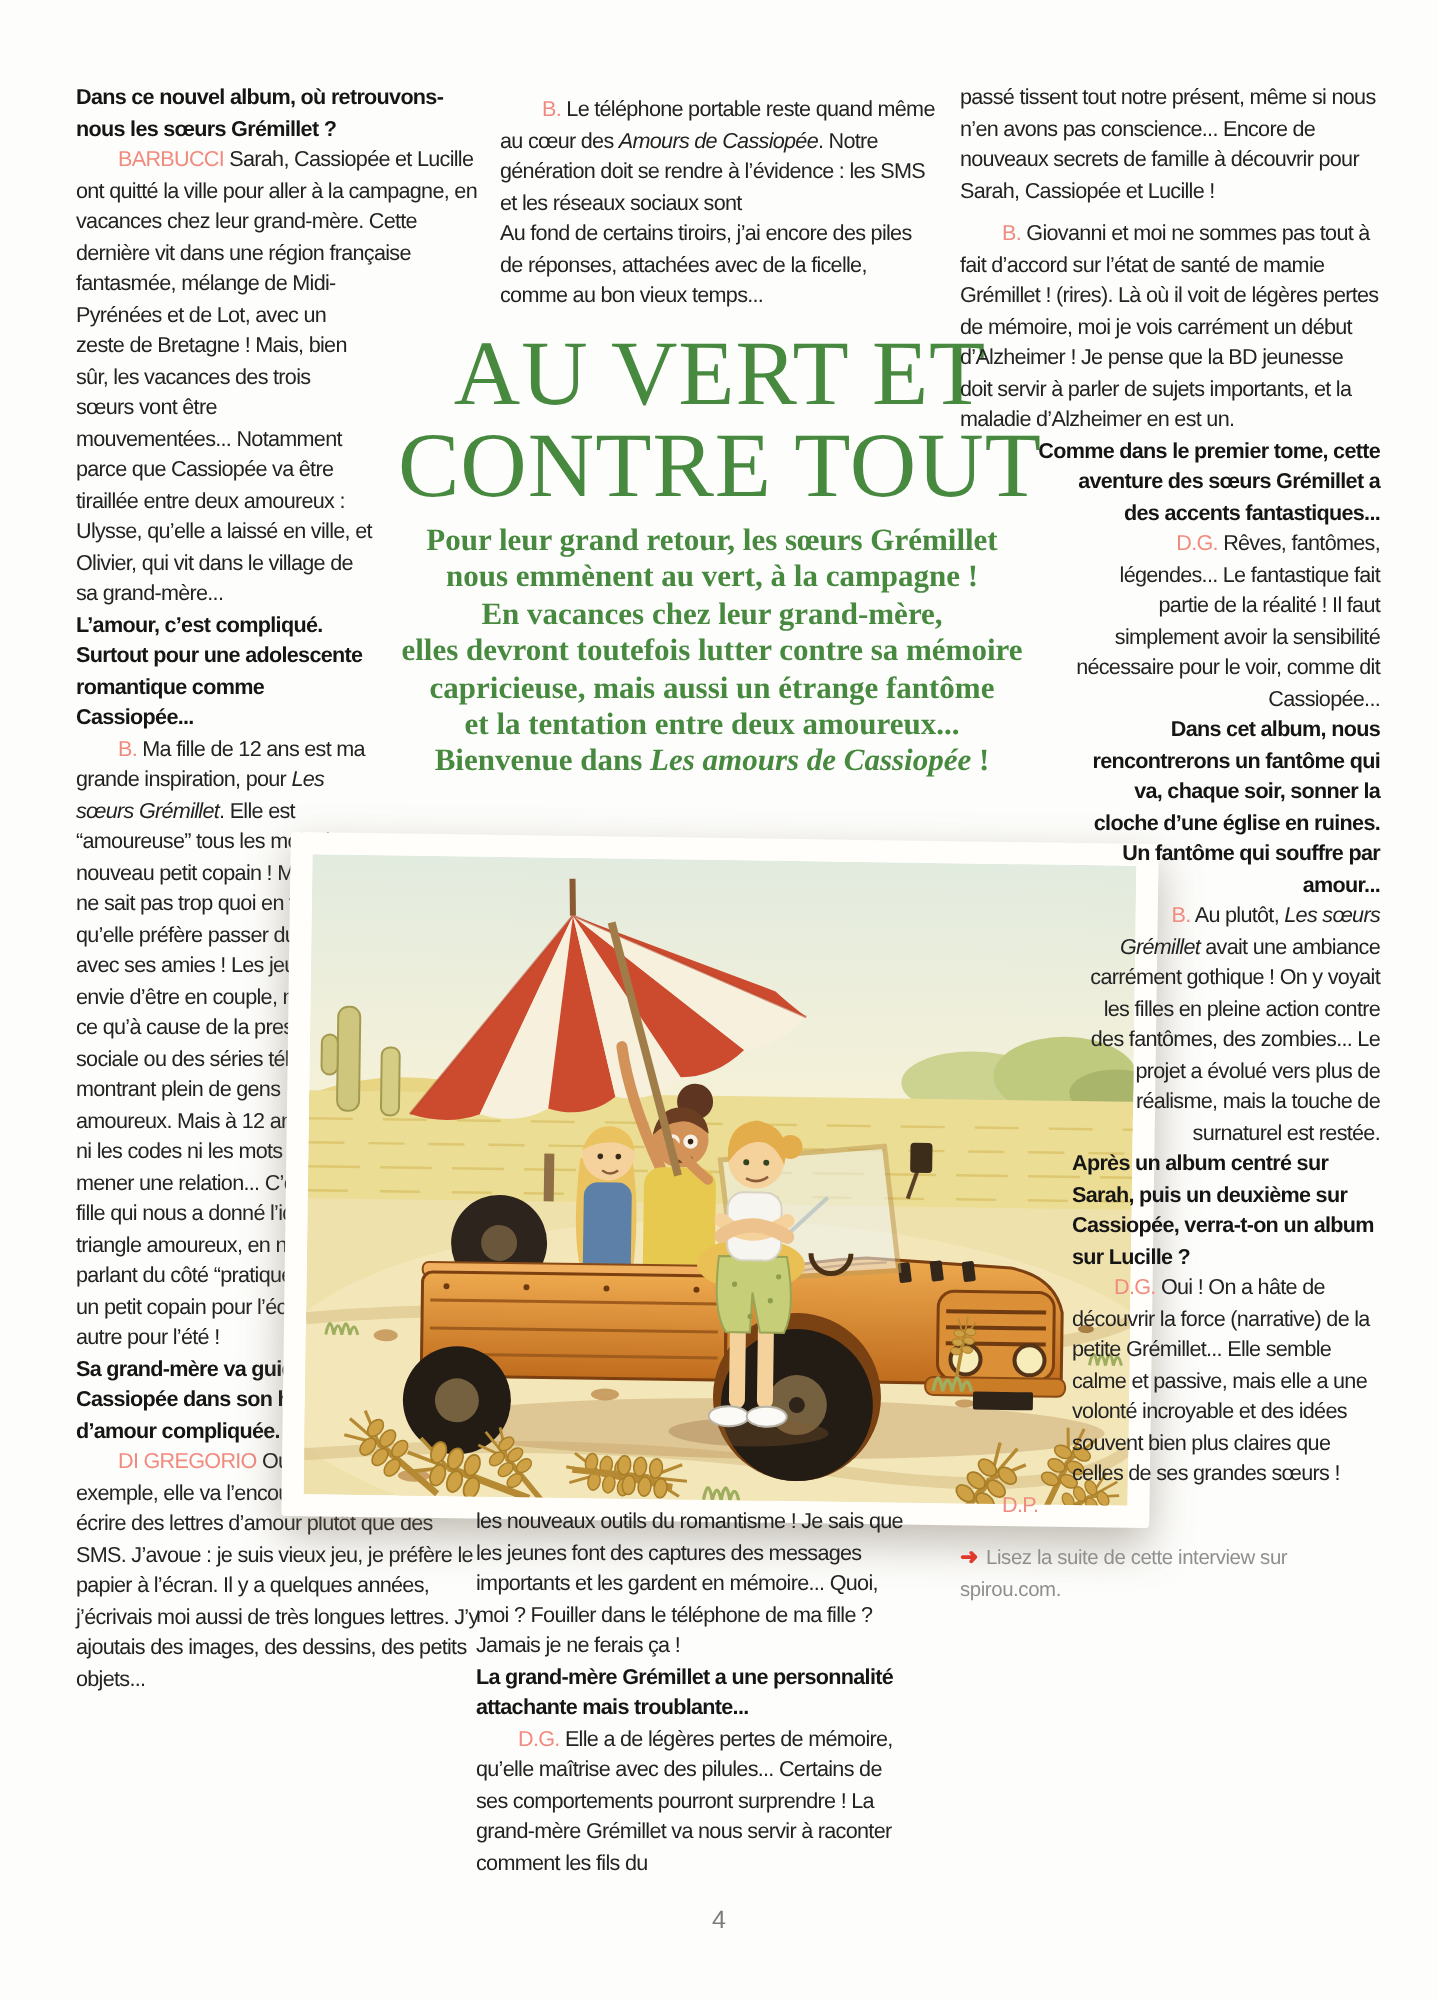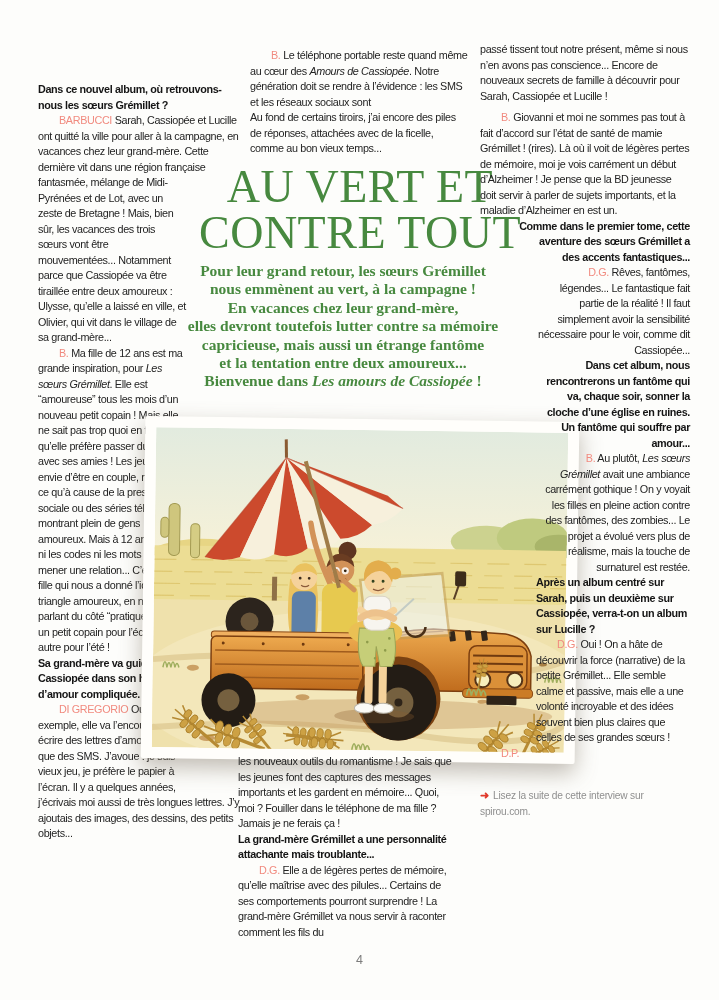--- a/index.html
+++ b/index.html
@@ -6,42 +6,42 @@
   .page{position:relative;width:719px;height:1000px;margin:0 auto;background:#fdfdfb;
         overflow:hidden;font-family:"Liberation Sans",sans-serif;color:#232323;}
   .col{position:absolute;font-size:10.8px;line-height:15.5px;letter-spacing:-0.35px;text-align:left;}
   .col p{margin:0;}
   .qhead{font-weight:bold;color:#151515;margin:9px 0 0 0;}
   .qhead:first-of-type{margin-top:0;}
   .speaker{color:#f18a7f;padding-left:21px;}
   .italic{font-style:italic;}
   .centered{text-align:right;}
   
-  .col-left{left:38px;top:42px;width:202px;margin-top:40px;}
+  .col-left{left:38px;top:42px;width:202px;}
   .col-left .spacer-a{float:right;width:0;height:106px;}
   .col-left .spacer-b{float:right;clear:right;width:54px;height:600px;}
   .col-center-top{left:250px;top:42px;width:219px;}
   .col-center-bottom{left:238px;top:754px;width:219px;}
   .col-right{left:480px;top:42px;width:210px;}
   .col-right .spacer-a{float:left;width:0;height:196px;}
   .col-right .spacer-b{float:left;clear:left;width:56px;height:503px;}
   
   .title{position:absolute;left:160px;top:164px;width:400px;margin:0;text-align:center;
          font-family:"Liberation Serif",serif;font-weight:400;font-size:46px;line-height:46px;
          letter-spacing:0.5px;color:#47893f;white-space:pre-line;}
-  .intro{position:absolute;left:131px;top:262px;width:424px;margin:0;text-align:center;
+  .intro{position:absolute;left:144px;top:262px;width:424px;margin:0;text-align:center;
          font-family:"Liberation Serif",serif;font-weight:bold;font-size:15.5px;line-height:18.4px;
          color:#47893f;white-space:pre-line;}
   
   .photo{position:absolute;left:143px;top:419px;width:412px;height:320px;margin:0;padding:11px;
          background:#fffefb;border-radius:2px;box-shadow:0 9px 22px rgba(110,98,78,.42);
          transform:rotate(0.8deg);}
   .photo svg{display:block;width:412px;height:320px;}
   
-  .more-link{display:block;margin-top:27px;font-size:10.2px;letter-spacing:-0.2px;
+  .more-link{display:block;margin-top:11px;font-size:10.2px;letter-spacing:-0.2px;
              color:#8f8f8f;text-decoration:none;}
   .more-link .arrow{color:#e0392b;font-weight:bold;margin-right:4px;font-size:11px;}
   .pagenum{position:absolute;left:0;right:0;top:953px;text-align:center;
            font-size:12.5px;color:#7c7c7c;}
 </style>
 </head>
 <body>
 
 <div class="page">
 
@@ -53,20 +53,21 @@
 elles devront toutefois lutter contre sa mémoire
 capricieuse, mais aussi un étrange fantôme
 et la tentation entre deux amoureux...
 Bienvenue dans </span><span class="italic">Les amours de Cassiopée</span><span> !</span></p>
 
   <section class="col col-left">
     <div class="spacer-a"></div>
     <div class="spacer-b"></div>
     <p class="qhead">Dans ce nouvel album, où retrouvons-nous les sœurs Grémillet ?</p>
     <p><span class="speaker">BARBUCCI</span><span> Sarah, Cassiopée et Lucille ont quitté la ville pour aller à la campagne, en vacances chez leur grand-mère. Cette dernière vit dans une région française fantasmée, mélange de Midi-Pyrénées et de Lot, avec un zeste de Bretagne ! Mais, bien sûr, les vacances des trois sœurs vont être mouvementées... Notamment parce que Cassiopée va être tiraillée entre deux amoureux : Ulysse, qu’elle a laissé en ville, et Olivier, qui vit dans le village de sa grand-mère...</span></p>
+    <p class="qhead">L’amour, c’est compliqué. Surtout pour une adolescente romantique comme Cassiopée...</p>
     <p><span class="speaker">B.</span><span> Ma fille de 12 ans est ma grande inspiration, pour </span><span class="italic">Les sœurs Grémillet</span><span>. Elle est “amoureuse” tous les mois d’un nouveau petit copain ! Mais elle ne sait pas trop quoi en faire, vu qu’elle préfère passer du temps avec ses amies ! Les jeunes ont envie d’être en couple, ne serait-ce qu’à cause de la pression sociale ou des séries télé montrant plein de gens amoureux. Mais à 12 ans, on n’a ni les codes ni les mots pour bien mener une relation... C’est ma fille qui nous a donné l’idée d’un triangle amoureux, en nous parlant du côté “pratique” d’avoir un petit copain pour l’école et un autre pour l’été !</span></p>
     <p class="qhead">Sa grand-mère va guider Cassiopée dans son histoire d’amour compliquée.</p>
     <p><span class="speaker">DI GREGORIO</span><span> Oui, par exemple, elle va l’encourager à écrire des lettres d’amour plutôt que des SMS. J’avoue : je suis vieux jeu, je préfère le papier à l’écran. Il y a quelques années, j’écrivais moi aussi de très longues lettres. J’y ajoutais des images, des dessins, des petits objets...</span></p>
   </section>
 
   <section class="col col-center-top">
     <p style="margin-top:6px"><span class="speaker">B.</span><span> Le téléphone portable reste quand même au cœur des </span><span class="italic">Amours de Cassiopée</span><span>. Notre génération doit se rendre à l’évidence : les SMS et les réseaux sociaux sont</span></p>
     <p><span>Au fond de certains tiroirs, j’ai encore des piles de réponses, attachées avec de la ficelle, comme au bon vieux temps...</span></p>
   </section>
 

